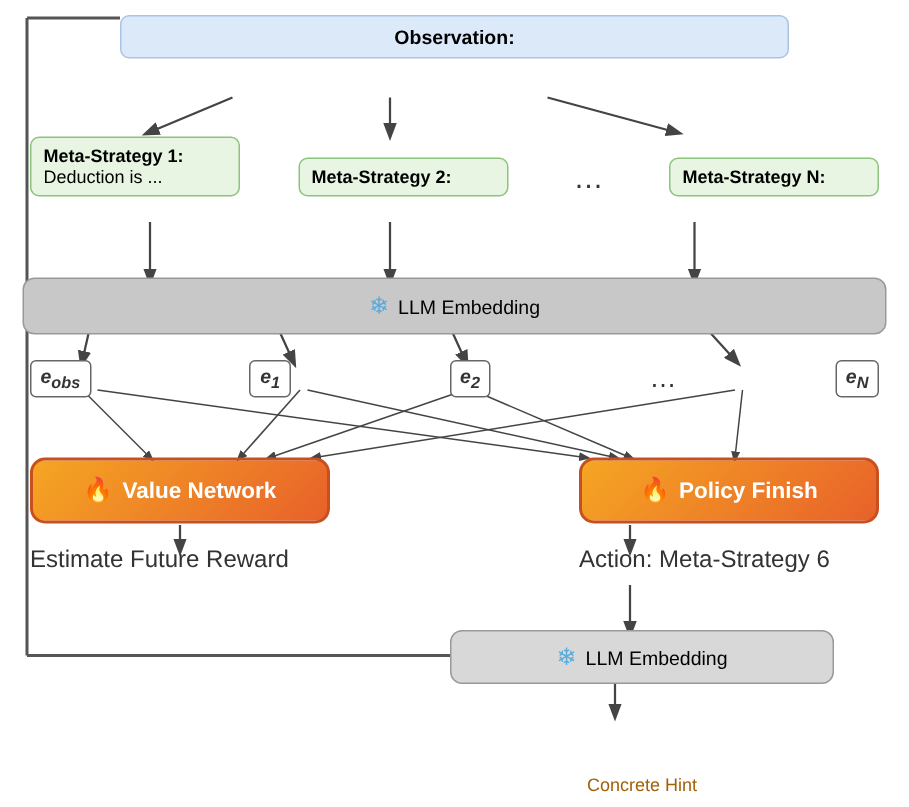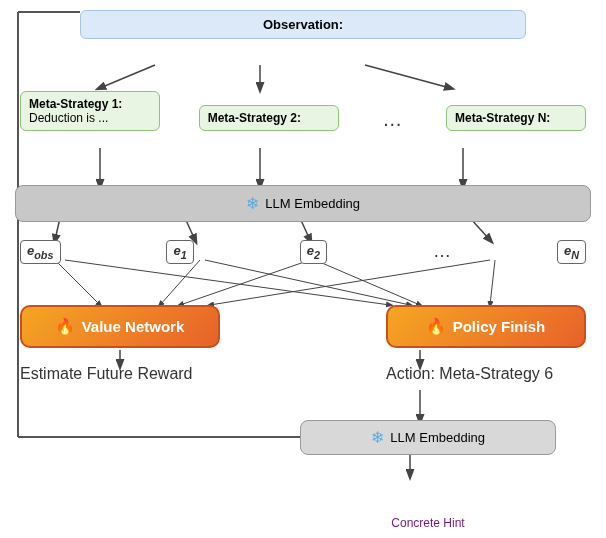--- a/index.html
+++ b/index.html
@@ -176,21 +176,21 @@
     }
 
     
     .concrete-label {
       position: absolute;
       bottom: 8px;
       right: 50px;
       left: 300px;
       text-align: center;
       font-size: 12px;
-      color: #701a75;
+      color: #a16207;
     }
 
     
     .arrows-svg {
       position: absolute;
       top: 0;
       left: 0;
       width: 606px;
       height: 538px;
       pointer-events: none;

